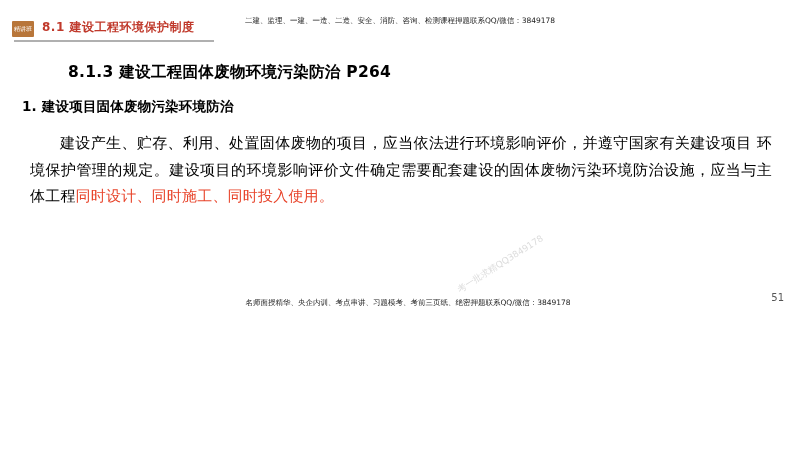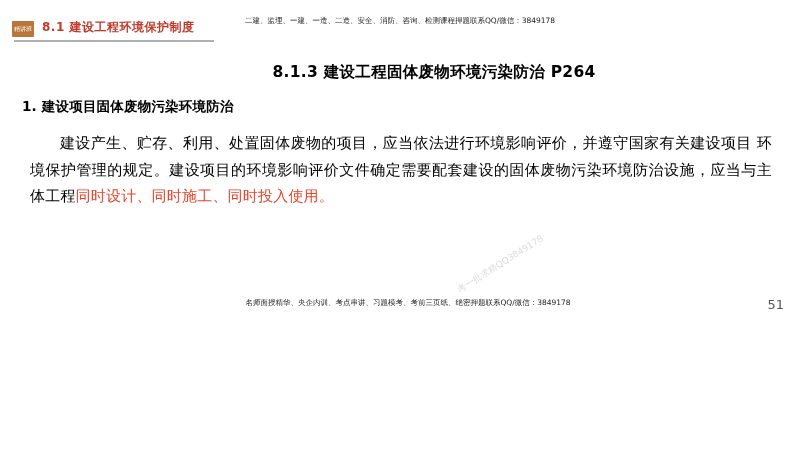--- a/index.html
+++ b/index.html
@@ -85,21 +85,20 @@
     top: 48px;
     width: 800px;
   }
 
   .heading-1 {
     font-size: 15.5px;
     font-weight: bold;
     color: #000000;
     margin: 14px 0 0 68px;
     letter-spacing: 0.3px;
-    text-align: center;
   }
 
   .heading-2 {
     font-size: 13.5px;
     font-weight: bold;
     color: #000000;
     margin: 15px 0 0 22px;
     letter-spacing: 0.2px;
   }
 
@@ -138,22 +137,22 @@
     width: 100%;
     text-align: center;
     font-size: 7.5px;
     color: #222222;
     white-space: nowrap;
   }
 
   .page-number {
     position: absolute;
     right: 16px;
-    bottom: 13px;
-    font-size: 13px;
+    bottom: 22px;
+    font-size: 10px;
     color: #555555;
   }
 </style>
 </head>
 <body>
 
 <div class="slide">
 
   <div class="top-banner">
     <div class="header-tag">精讲班</div>

